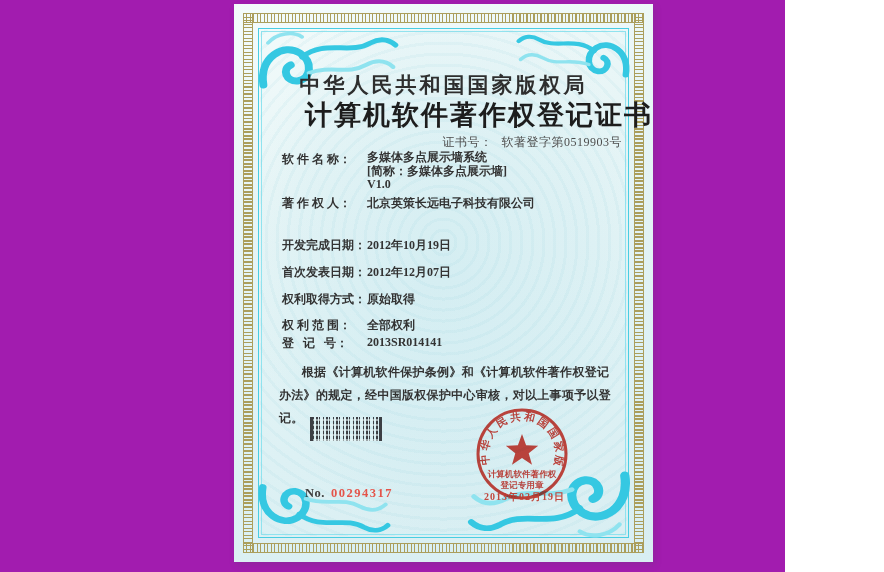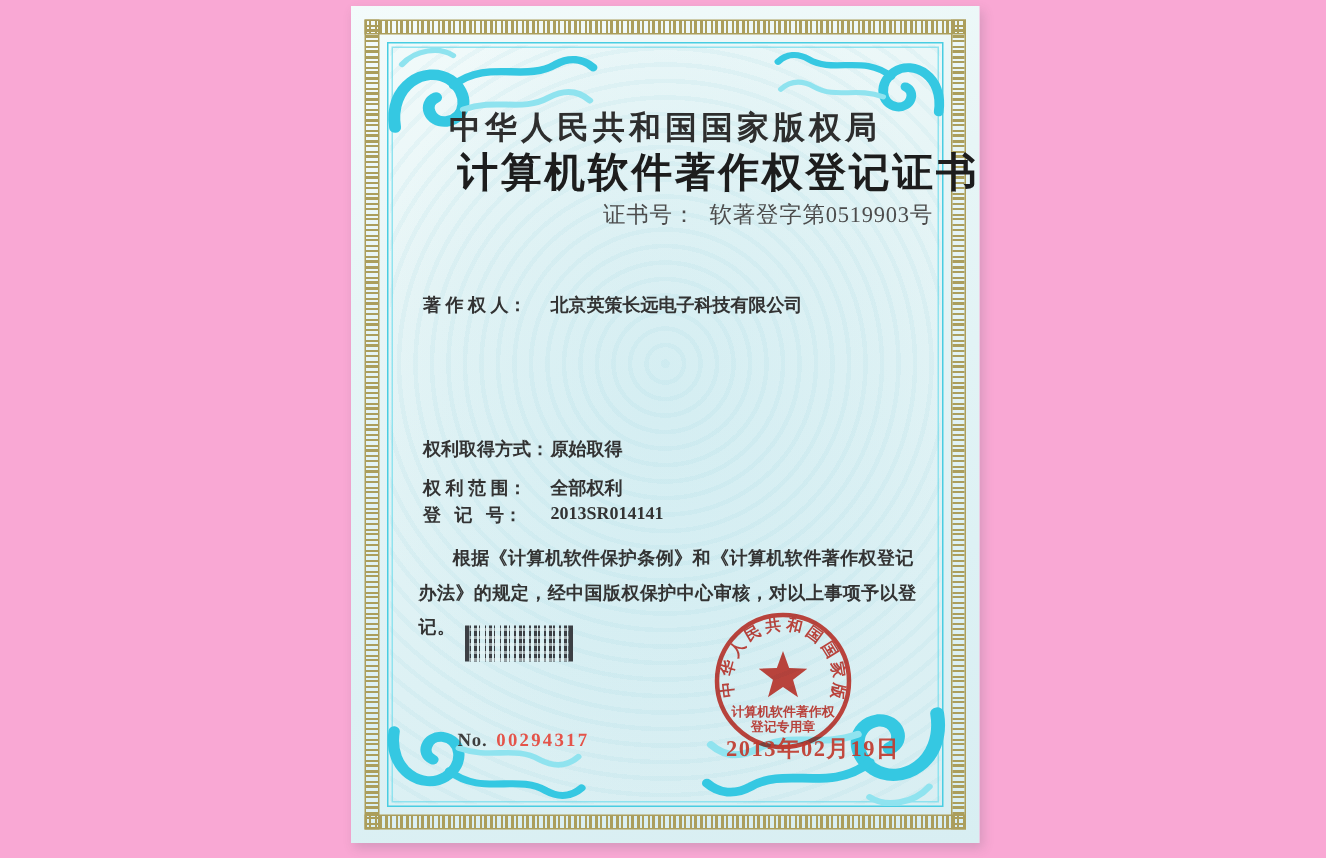--- a/index.html
+++ b/index.html
@@ -1,20 +1,20 @@
 <!DOCTYPE html>
 <html style="--paper: #e7f5f6; --gold: #ab9e5c; --cyan: #35c8e2; --cyan_light: #8fe3ef; --frame_cyan: #49cde2; --ink: #2e2e2e; --text: #333333; --red_seal: #d8372e; --red_serial: #e4544a; --red_date: #c03a2e; --barcode_ink: #3c3f44;"><head>
 <meta charset="utf-8">
 <style>
   html,body{margin:0;padding:0;}
   body{
     width:884px;height:572px;background:#ffffff;overflow:hidden;
     font-family:"Liberation Serif","DejaVu Serif",serif;
   }
-  .stage{position:relative;width:884px;height:572px;background:#f9a8d4;}
+  .stage{position:relative;width:785px;height:572px;background:#a21caf;}
 
   
   .paper{
     position:absolute;left:234px;top:4px;width:419px;height:558px;
     background:linear-gradient(165deg,#f3fbfb 0%,var(--paper) 30%,#ddf1f4 70%,#d8eef2 100%);
     box-shadow:2px 3px 7px rgba(60,80,85,.18);
   }
 
   
   .gold{position:absolute;background-image:repeating-linear-gradient(90deg,var(--gold) 0 1.5px,transparent 1.5px 3px,var(--gold) 3px 4.5px,transparent 4.5px 7px);}
@@ -44,21 +44,21 @@
   
   .authority{
     position:absolute;left:0;right:0;top:67px;text-align:center;
     font-size:21px;font-weight:bold;letter-spacing:3px;color:var(--ink);
   }
   .maintitle{
     position:absolute;left:0;right:0;top:93px;text-align:right;
     font-size:27px;font-weight:bold;letter-spacing:2px;color:#1d1d1d;
   }
   .certno{
-    position:absolute;top:130px;right:31px;font-size:15px;color:#4c4c4c;letter-spacing:.5px;
+    position:absolute;top:130px;right:31px;font-size:12px;color:#4c4c4c;letter-spacing:.5px;
   }
   .certno .gap{display:inline-block;width:9px;}
 
   .row{position:absolute;left:48px;font-size:12px;font-weight:600;color:var(--text);white-space:nowrap;}
   .lbl{display:inline-block;width:82px;white-space:pre;vertical-align:top;}
   .val{display:inline-block;vertical-align:top;}
   .val-multi span{display:block;line-height:13.5px;}
 
   .statement{
     position:absolute;left:45px;top:357px;width:334px;
@@ -78,21 +78,21 @@
 
   
   .serial{position:absolute;left:71px;top:482px;font-size:12.5px;letter-spacing:.5px;}
   .serial .no{color:#3e3e3e;font-weight:700;}
   .serial .digits{color:var(--red_serial);font-weight:600;letter-spacing:1.5px;margin-left:6px;}
 
   
   .seal{position:absolute;left:240px;top:402px;width:96px;height:96px;opacity:.92;mix-blend-mode:multiply;}
   .issuedate{
     position:absolute;left:250px;top:486px;z-index:5;
-    font-size:15px;font-weight:bold;color:var(--red_date);letter-spacing:1px;opacity:.92;
+    font-size:10px;font-weight:bold;color:var(--red_date);letter-spacing:1px;opacity:.92;
   }
 </style>
 </head>
 <body>
 
 <div class="stage">
   <div class="paper">
 
     <div class="gold h t"></div>
     <div class="gold h b"></div>
@@ -140,23 +140,39 @@
         </g>
       </svg>
     </div>
 
     <div class="authority">中华人民共和国国家版权局</div>
     <div class="maintitle">计算机软件著作权登记证书</div>
     <div class="certno">
       <span>证书号：</span><span class="gap"></span><span>软著登字第0519903号</span>
     </div>
 
+    <div class="row" style="top:147px">
+      <span class="lbl">软 件 名 称：</span>
+      <span class="val val-multi">
+        <span>多媒体多点展示墙系统</span>
+        <span>[简称：多媒体多点展示墙]</span>
+        <span>V1.0</span>
+      </span>
+    </div>
     <div class="row" style="top:191px">
       <span class="lbl">著 作 权 人：</span>
       <span class="val">北京英策长远电子科技有限公司</span>
+    </div>
+    <div class="row" style="top:233px">
+      <span class="lbl">开发完成日期：</span>
+      <span class="val">2012年10月19日</span>
+    </div>
+    <div class="row" style="top:260px">
+      <span class="lbl">首次发表日期：</span>
+      <span class="val">2012年12月07日</span>
     </div>
     <div class="row" style="top:313px">
       <span class="lbl">权 利 范 围：</span>
       <span class="val">全部权利</span>
     </div>
     <div class="row" style="top:287px">
       <span class="lbl">权利取得方式：</span>
       <span class="val">原始取得</span>
     </div>
     <div class="row" style="top:331px">

